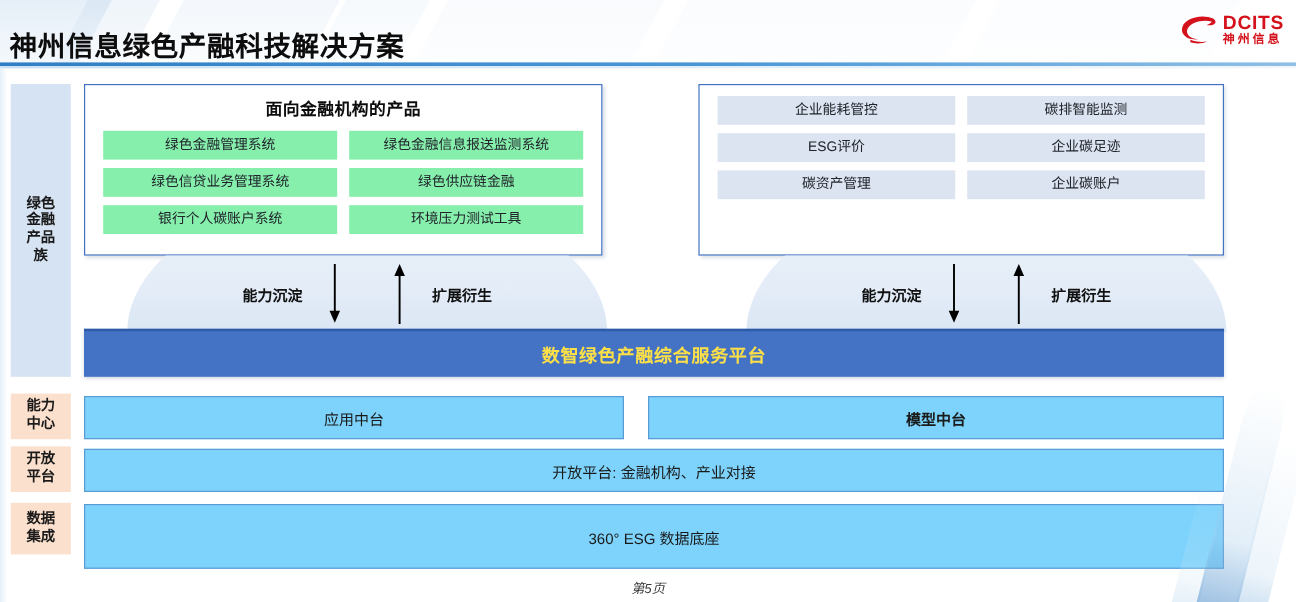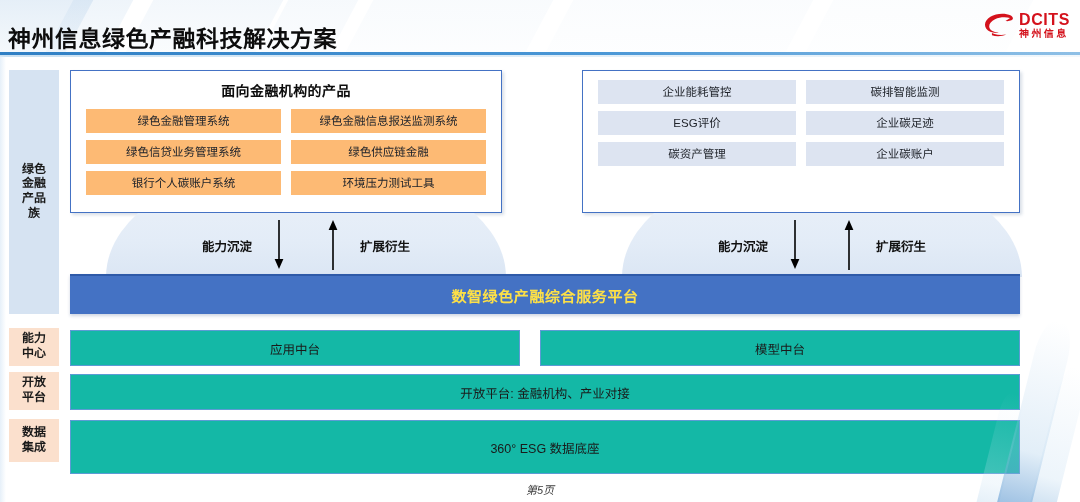--- a/index.html
+++ b/index.html
@@ -188,21 +188,21 @@
     letter-spacing: .4px;
   }
   .panel-grid {
     display: grid;
     grid-template-columns: 1fr 1fr;
     gap: 7px 10px;
     padding: 9px 15px 0 15px;
     box-sizing: border-box;
   }
   .prod-item {
-    background: #fdba74;
+    background: #86efac;
     height: 24px;
     line-height: 24px;
     text-align: center;
     font-size: 11.5px;
     color: #20242b;
     white-space: nowrap;
     overflow: hidden;
   }
   .panel-right .prod-item { background: #dde4f1; }
 
@@ -271,31 +271,31 @@
     font-size: 15px;
     font-weight: bold;
     letter-spacing: .6px;
     box-shadow: 0 2px 3px rgba(100,120,160,.3);
   }
 
   
   .lbox {
     position: absolute;
     border: 1.4px solid #5b9bd5;
-    background: #14b8a6;
+    background: #7dd3fc;
     box-sizing: border-box;
     display: flex;
     align-items: center;
     justify-content: center;
     font-size: 12.5px;
     color: #1a1a1a;
     white-space: nowrap;
   }
   .box-app   { left: 70px;  top: 330px; width: 450px; height: 36px; }
-  .box-model { left: 540px; top: 330px; width: 480px; height: 36px; }
+  .box-model { left: 540px; top: 330px; width: 480px; height: 36px; font-weight: bold; }
   .box-open  { left: 70px;  top: 374px; width: 950px; height: 36px; }
   .box-data  { left: 70px;  top: 420px; width: 950px; height: 54px; }
 
   
   .footer {
     position: absolute;
     left: 0;
     top: 481px;
     width: 1080px;
     text-align: center;

